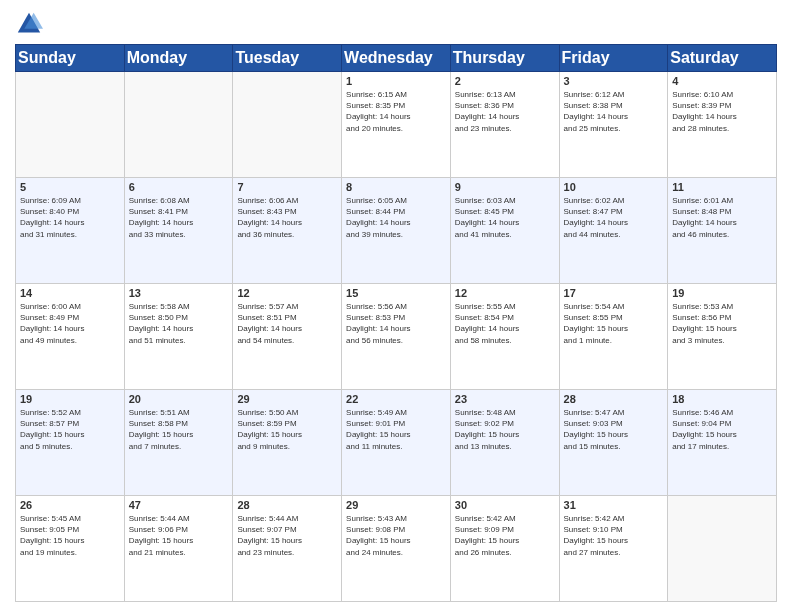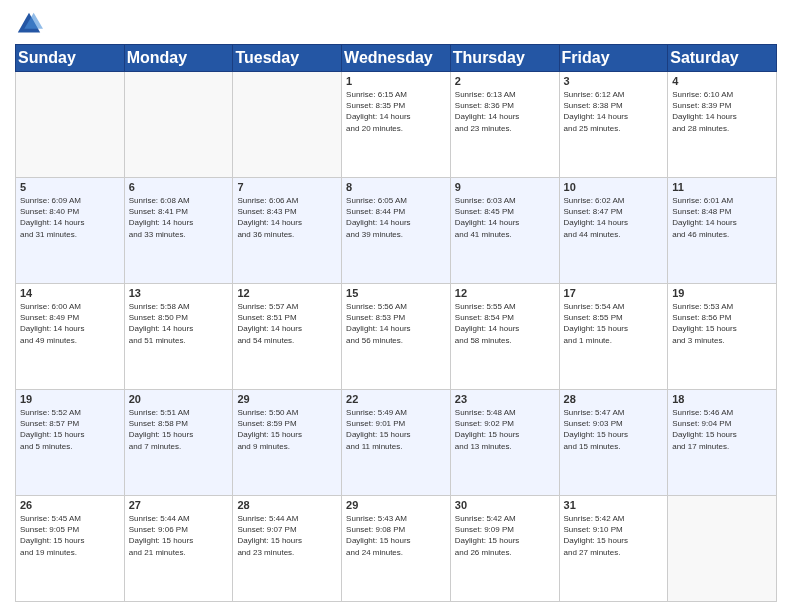--- a/index.html
+++ b/index.html
@@ -242,21 +242,21 @@
             <span class="day-number">18</span>
             <div class="day-info">Sunrise: 5:46 AM<br>Sunset: 9:04 PM<br>Daylight: 15 hours<br>and 17 minutes.</div>
           </td>
         </tr>
         <tr>
           <td>
             <span class="day-number">26</span>
             <div class="day-info">Sunrise: 5:45 AM<br>Sunset: 9:05 PM<br>Daylight: 15 hours<br>and 19 minutes.</div>
           </td>
           <td>
-            <span class="day-number">27</span>
+            <span class="day-number">47</span>
             <div class="day-info">Sunrise: 5:44 AM<br>Sunset: 9:06 PM<br>Daylight: 15 hours<br>and 21 minutes.</div>
           </td>
           <td>
             <span class="day-number">28</span>
             <div class="day-info">Sunrise: 5:44 AM<br>Sunset: 9:07 PM<br>Daylight: 15 hours<br>and 23 minutes.</div>
           </td>
           <td>
             <span class="day-number">29</span>
             <div class="day-info">Sunrise: 5:43 AM<br>Sunset: 9:08 PM<br>Daylight: 15 hours<br>and 24 minutes.</div>
           </td>

